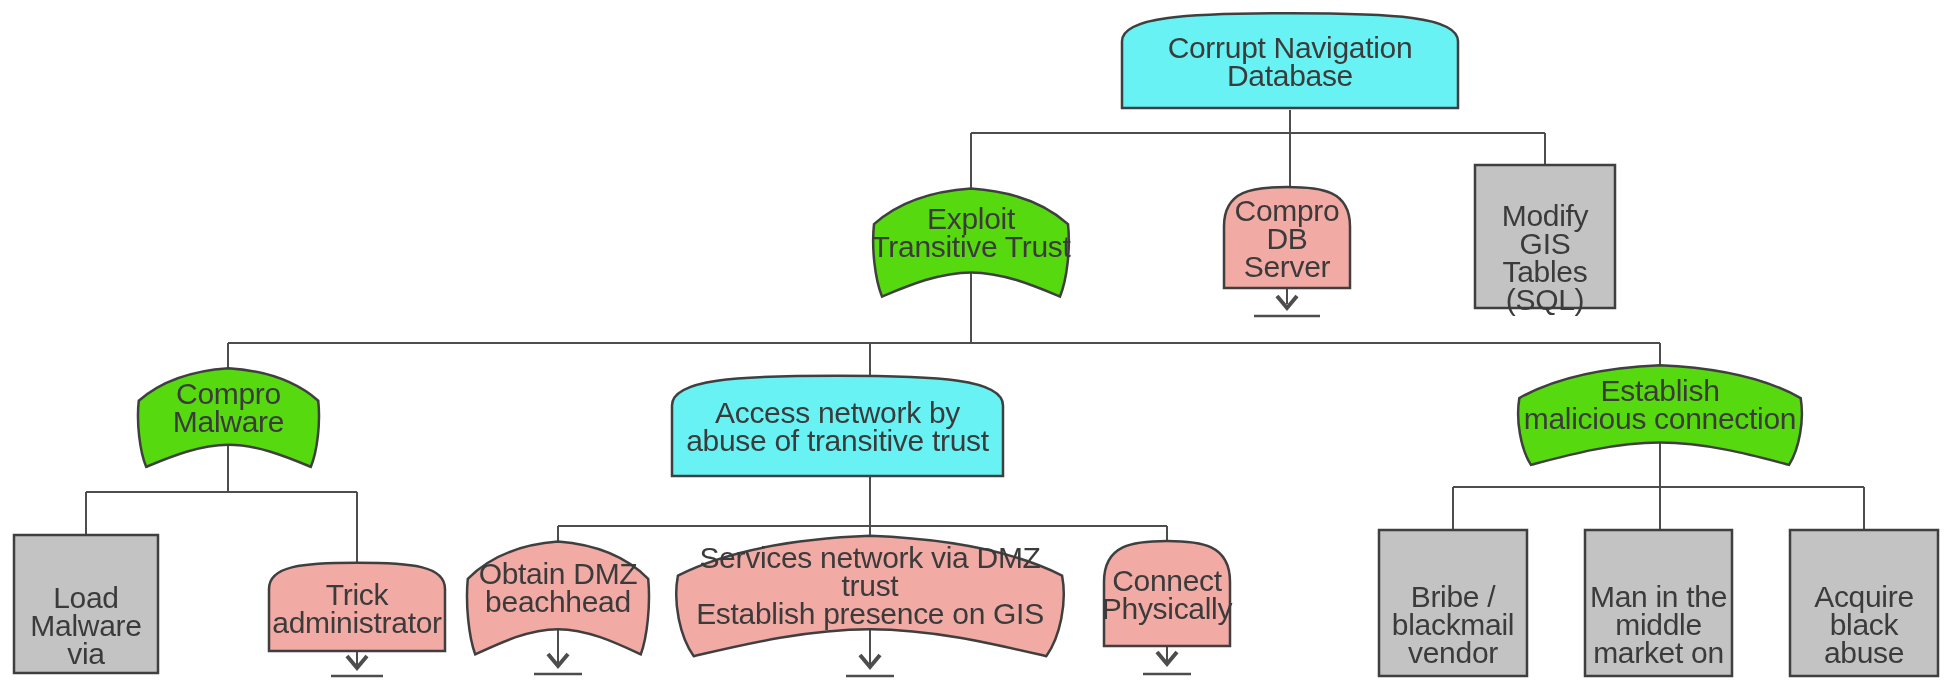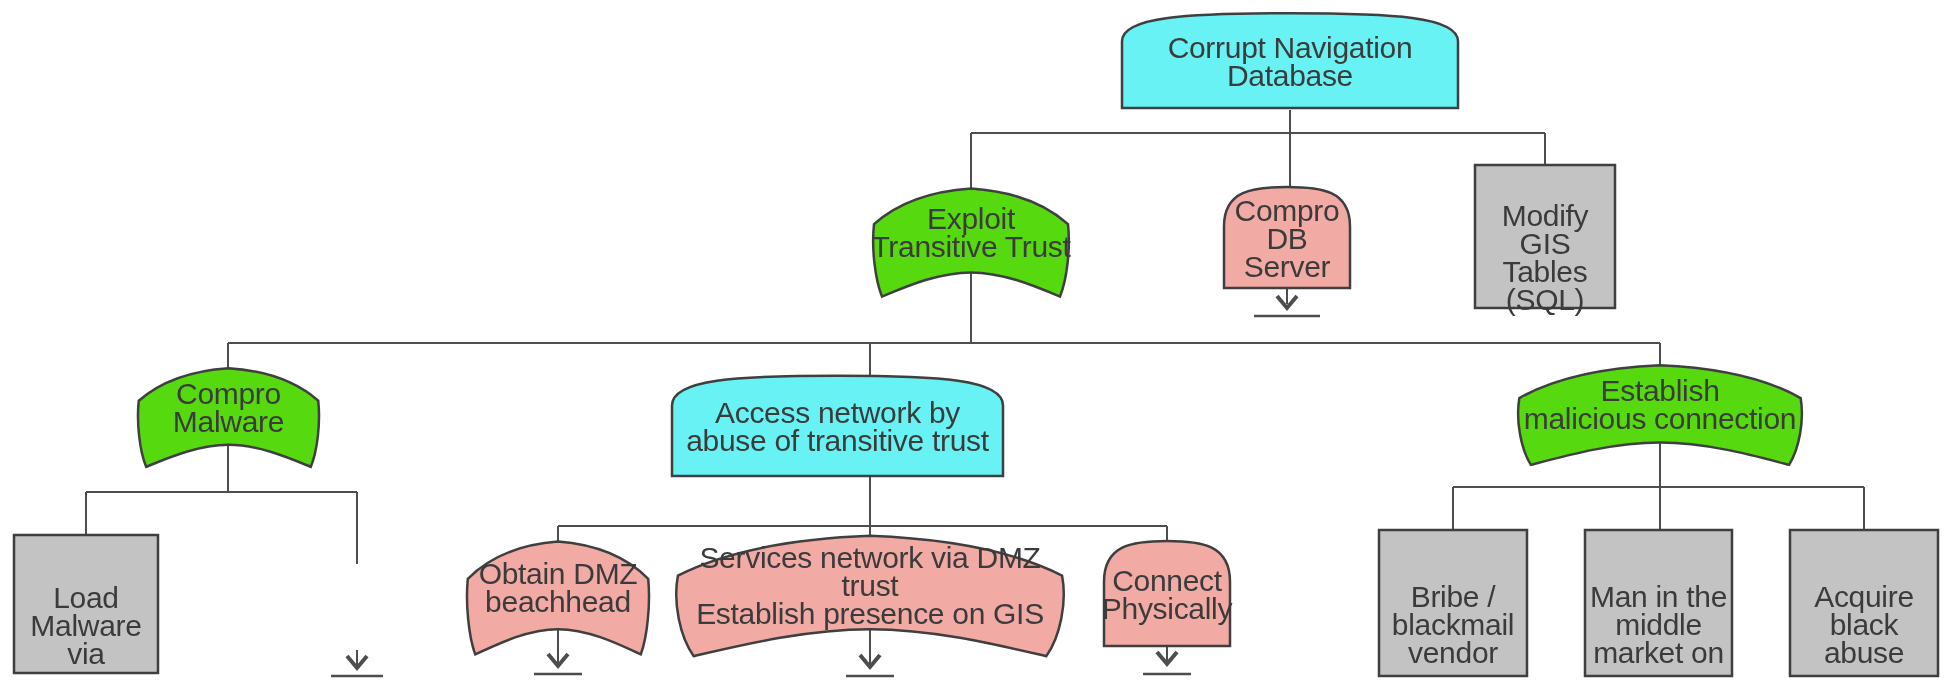--- a/index.html
+++ b/index.html
@@ -152,20 +152,29 @@
     <svg class="shape" preserveAspectRatio="none" viewBox="0 0 148 142">
       <path stroke-width="2.5" fill="#c3c3c3" d="M2,2 H146 V140 H2 Z" stroke="#3f3f3f"></path>
     </svg>
     <div class="txt">
       <span>Load</span>
       <span>Malware</span>
       <span>via</span>
     </div>
   </div>
 
+  <div class="node arch" style="left:267px;top:556px;width:180px;height:97px">
+    <svg class="shape" preserveAspectRatio="none" viewBox="0 0 180 97">
+      <path stroke-width="2.5" fill="#f1aaa4" d="M2,95 L2,32.980000000000004 C2,9.700000000000006 36,6.790000000000001 90,6.790000000000001 C144,6.790000000000001 178,9.700000000000006 178,32.980000000000004 L178,95 Z" stroke="#3f3f3f"></path>
+    </svg>
+    <div class="txt">
+      <span>Trick</span>
+      <span>administrator</span>
+    </div>
+  </div>
 
   <div class="node or" style="left:465px;top:538px;width:186px;height:120px">
     <svg class="shape" preserveAspectRatio="none" viewBox="0 0 186 120">
       <path stroke-width="2.5" fill="#f1aaa4" d="M93,3.5999999999999996 C61.38,6 27.9,15.600000000000001 2.79,40.800000000000004 C0.372,66 3.72,98.39999999999999 10.23,116.39999999999999 C33.48,105.6 63.24,91.2 93,91.2 C122.76,91.2 152.51999999999998,105.6 175.77,116.39999999999999 C182.28,98.39999999999999 185.628,66 183.21,40.800000000000004 C158.1,15.600000000000001 124.62,6 93,3.5999999999999996 Z" stroke="#3f3f3f"></path>
     </svg>
     <div class="txt">
       <span>Obtain DMZ</span>
       <span>beachhead</span>
     </div>
   </div>

